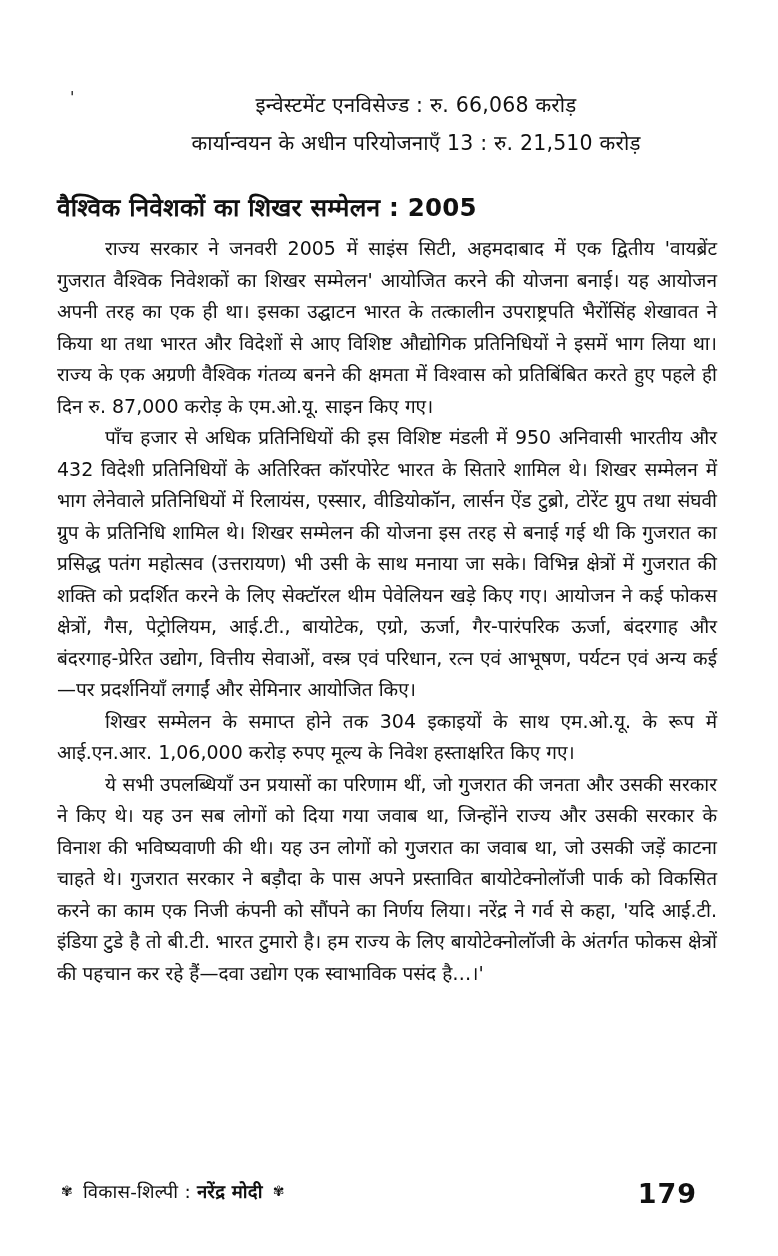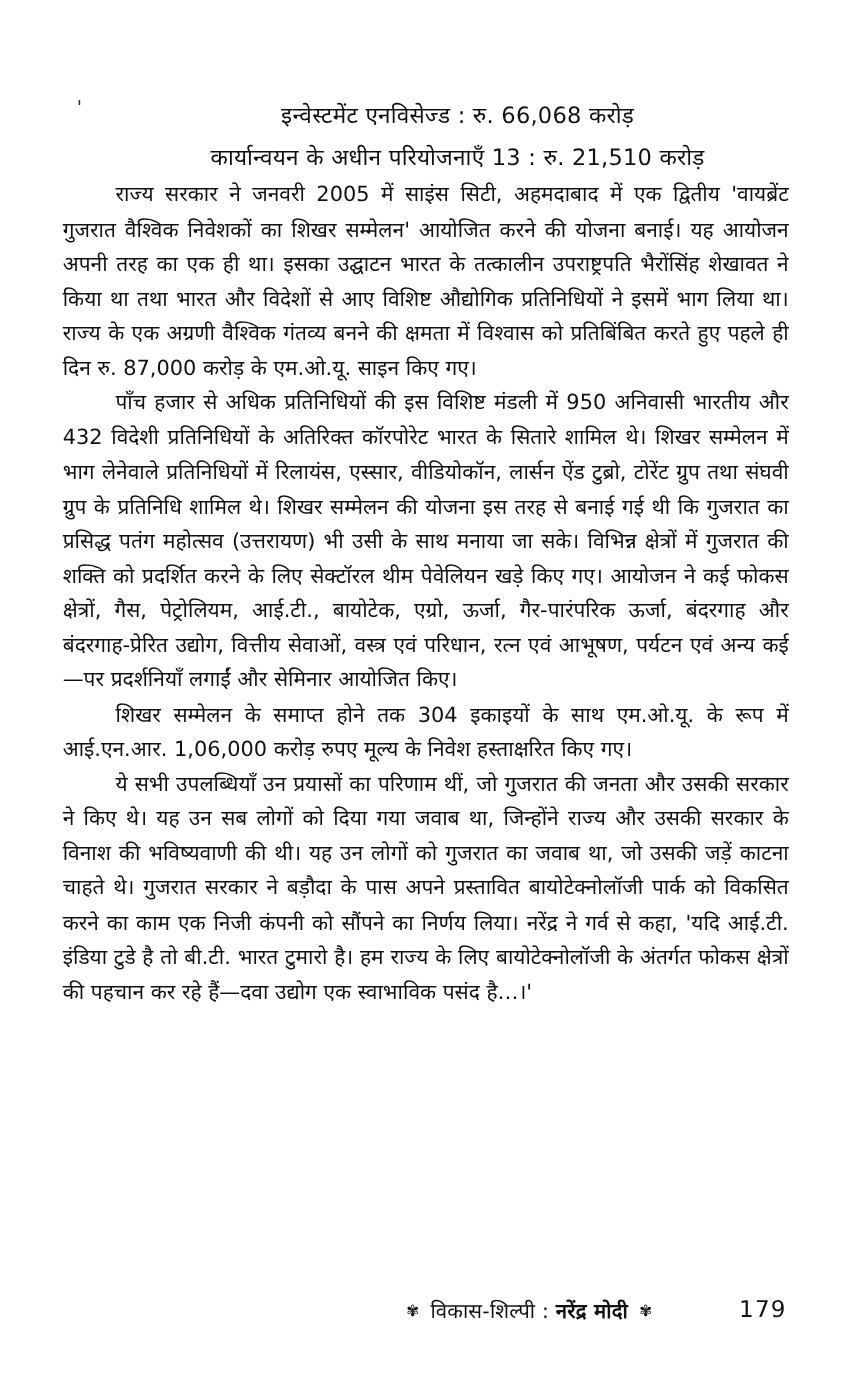--- a/index.html
+++ b/index.html
@@ -58,54 +58,55 @@
     position: absolute;
     left: 57px;
     top: 1178px;
     width: 660px;
     height: 32px;
   }
   .footer-center {
     position: absolute;
     left: 0;
     width: 540px;
-    text-align: right;
+    text-align: left;
     font-size: 18.5px;
     letter-spacing: 0.2px;
   }
   .footer-ornament {
     font-size: 14px;
     position: relative;
     top: -2px;
     padding: 0 4px;
   }
   .footer-bold { font-weight: bold; }
   .page-number {
     position: absolute;
-    right: 2px;
+    right: 20px;
     top: 0;
-    font-size: 21px;
-    font-weight: normal;
+    font-size: 27px;
+    font-weight: bold;
     letter-spacing: 1px;
   }
 </style>
 </head>
 <body>
 
 <div class="page">
 
   <span class="stray-mark">'</span>
 
   <div class="content">
 
     <div class="invest-block">
       <div class="invest-line">इन्वेस्टमेंट एनविसेज्ड : रु. 66,068 करोड़</div>
       <div class="invest-line">कार्यान्वयन के अधीन परियोजनाएँ 13 : रु. 21,510 करोड़</div>
     </div>
 
+    <div class="section-heading">वैश्विक निवेशकों का शिखर सम्मेलन : 2005</div>
 
     <div class="body-text">
       <p>राज्य सरकार ने जनवरी 2005 में साइंस सिटी, अहमदाबाद में एक द्वितीय 'वायब्रेंट गुजरात वैश्विक निवेशकों का शिखर सम्मेलन' आयोजित करने की योजना बनाई। यह आयोजन अपनी तरह का एक ही था। इसका उद्घाटन भारत के तत्कालीन उपराष्ट्रपति भैरोंसिंह शेखावत ने किया था तथा भारत और विदेशों से आए विशिष्ट औद्योगिक प्रतिनिधियों ने इसमें भाग लिया था। राज्य के एक अग्रणी वैश्विक गंतव्य बनने की क्षमता में विश्वास को प्रतिबिंबित करते हुए पहले ही दिन रु. 87,000 करोड़ के एम.ओ.यू. साइन किए गए।</p>
       <p>पाँच हजार से अधिक प्रतिनिधियों की इस विशिष्ट मंडली में 950 अनिवासी भारतीय और 432 विदेशी प्रतिनिधियों के अतिरिक्त कॉरपोरेट भारत के सितारे शामिल थे। शिखर सम्मेलन में भाग लेनेवाले प्रतिनिधियों में रिलायंस, एस्सार, वीडियोकॉन, लार्सन ऐंड टुब्रो, टोरेंट ग्रुप तथा संघवी ग्रुप के प्रतिनिधि शामिल थे। शिखर सम्मेलन की योजना इस तरह से बनाई गई थी कि गुजरात का प्रसिद्ध पतंग महोत्सव (उत्तरायण) भी उसी के साथ मनाया जा सके। विभिन्न क्षेत्रों में गुजरात की शक्ति को प्रदर्शित करने के लिए सेक्टॉरल थीम पेवेलियन खड़े किए गए। आयोजन ने कई फोकस क्षेत्रों, गैस, पेट्रोलियम, आई.टी., बायोटेक, एग्रो, ऊर्जा, गैर-पारंपरिक ऊर्जा, बंदरगाह और बंदरगाह-प्रेरित उद्योग, वित्तीय सेवाओं, वस्त्र एवं परिधान, रत्न एवं आभूषण, पर्यटन एवं अन्य कई—पर प्रदर्शनियाँ लगाईं और सेमिनार आयोजित किए।</p>
       <p>शिखर सम्मेलन के समाप्त होने तक 304 इकाइयों के साथ एम.ओ.यू. के रूप में आई.एन.आर. 1,06,000 करोड़ रुपए मूल्य के निवेश हस्ताक्षरित किए गए।</p>
       <p>ये सभी उपलब्धियाँ उन प्रयासों का परिणाम थीं, जो गुजरात की जनता और उसकी सरकार ने किए थे। यह उन सब लोगों को दिया गया जवाब था, जिन्होंने राज्य और उसकी सरकार के विनाश की भविष्यवाणी की थी। यह उन लोगों को गुजरात का जवाब था, जो उसकी जड़ें काटना चाहते थे। गुजरात सरकार ने बड़ौदा के पास अपने प्रस्तावित बायोटेक्नोलॉजी पार्क को विकसित करने का काम एक निजी कंपनी को सौंपने का निर्णय लिया। नरेंद्र ने गर्व से कहा, 'यदि आई.टी. इंडिया टुडे है तो बी.टी. भारत टुमारो है। हम राज्य के लिए बायोटेक्नोलॉजी के अंतर्गत फोकस क्षेत्रों की पहचान कर रहे हैं—दवा उद्योग एक स्वाभाविक पसंद है…।'</p>
     </div>
 
   </div>
 

